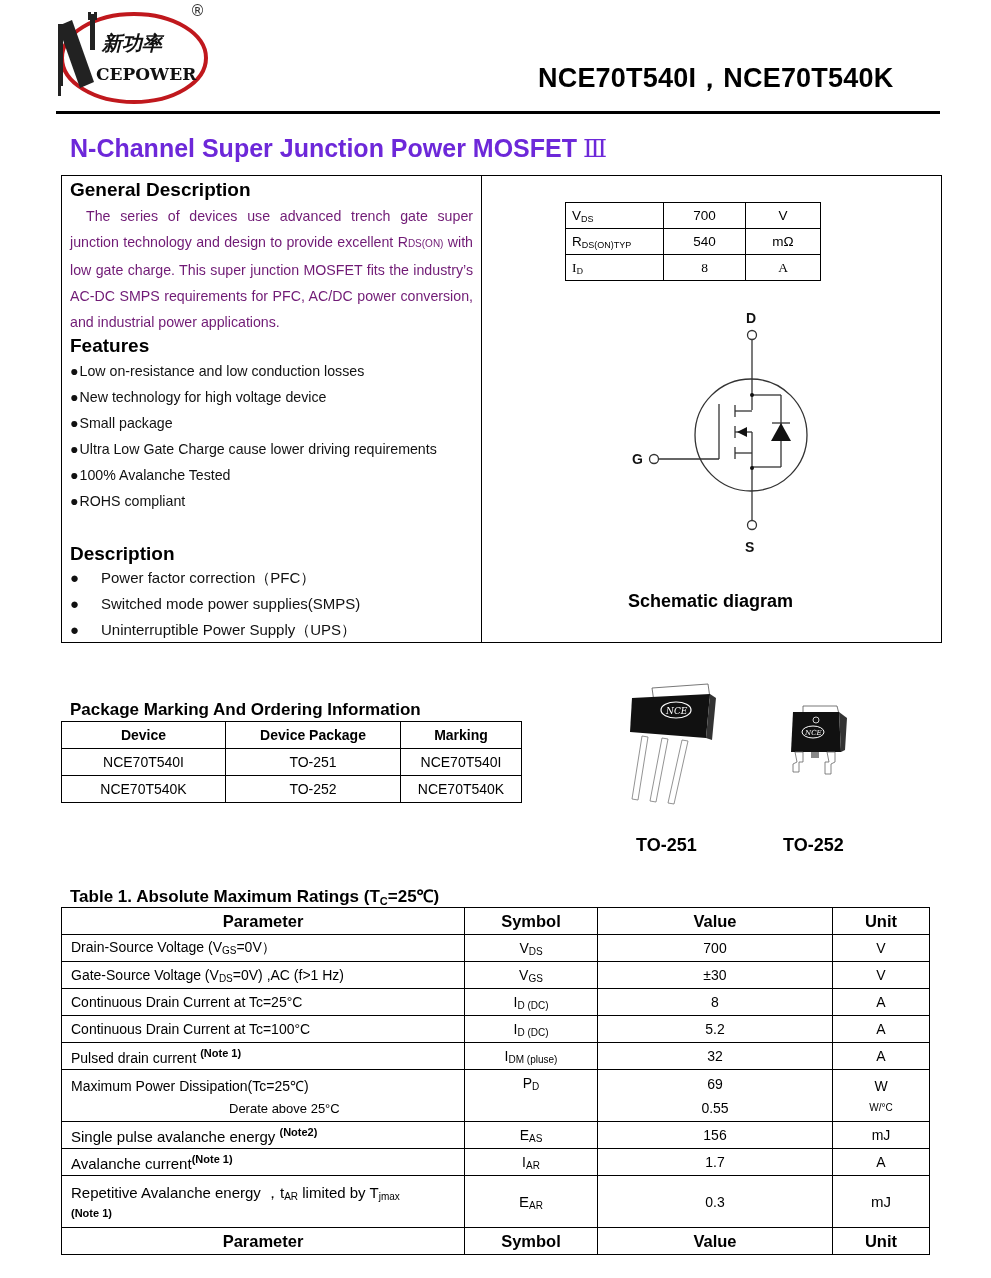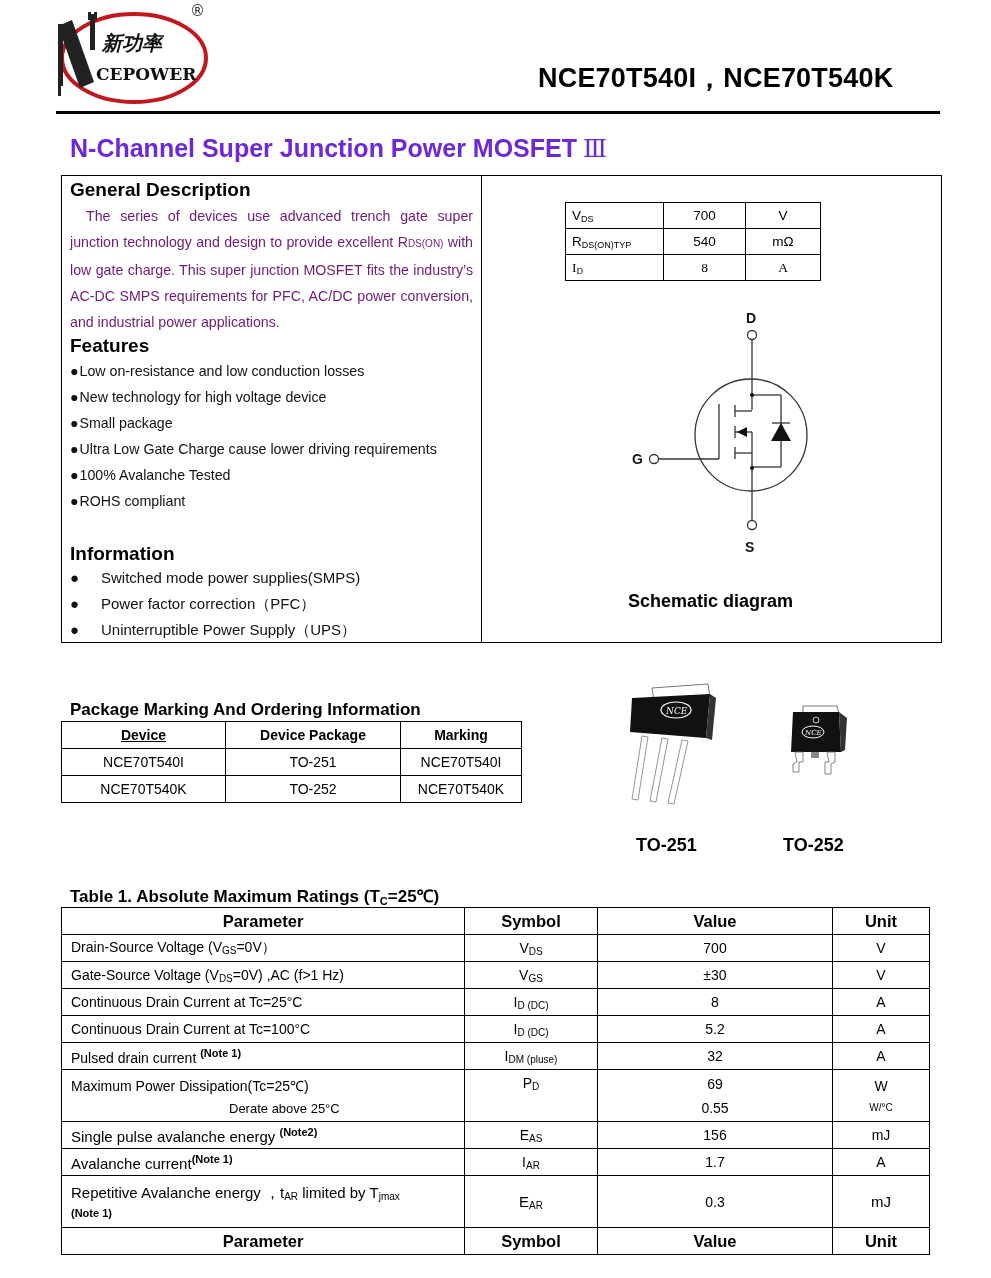--- a/index.html
+++ b/index.html
@@ -45,21 +45,21 @@
   .serif { font-family: "Liberation Serif", serif; }
 
   .schem { left: 620px; top: 300px; width: 200px; height: 260px; }
   .schem-caption { left: 628px; top: 591px; font-size: 18px; font-weight: bold; white-space: nowrap; }
 
   
   .pkg-title { left: 70px; top: 700px; font-size: 17px; font-weight: bold; white-space: nowrap; }
   .pkg { left: 61px; top: 721px; font-size: 14px; }
   .pkg td, .pkg th { border: 1px solid #000; height: 27px; text-align: center; }
   .pkg th { font-weight: bold; font-size: 14px; }
-  .pkg .w1 { width: 164px; text-decoration: underline; } .pkg .w2 { width: 175px; } .pkg .w3 { width: 121px; }
+  .pkg .w1 { width: 164px; } .pkg .w2 { width: 175px; } .pkg .w3 { width: 121px; }
 
   .pkg-img1 { left: 626px; top: 680px; width: 100px; height: 130px; }
   .pkg-img2 { left: 785px; top: 702px; width: 70px; height: 80px; }
   .pkg-cap { font-size: 18px; font-weight: bold; white-space: nowrap; }
 
   
   .rt-title { left: 70px; top: 884px; font-size: 17px; font-weight: bold; white-space: nowrap; }
   .rt-title sub { font-size: 11px; vertical-align: -3px; }
   .rt { left: 61px; top: 907px; font-size: 14px; }
   .rt td, .rt th { border: 1px solid #000; height: 27px; }
@@ -107,24 +107,24 @@
 <div class="abs sec-head" style="left:70px; top:335px;">Features</div>
 <ul class="abs feat-list">
   <li>Low on-resistance and low conduction losses</li>
   <li>New technology for high voltage device</li>
   <li>Small package</li>
   <li>Ultra Low Gate Charge cause lower driving requirements</li>
   <li>100% Avalanche Tested</li>
   <li>ROHS compliant</li>
 </ul>
 
-<div class="abs sec-head" style="left:70px; top:543px;">Information</div>
+<div class="abs sec-head" style="left:70px; top:543px;">Description</div>
 <ul class="abs app-list">
+  <li><span class="bullet">●</span><span>Power factor correction（PFC）</span></li>
   <li><span class="bullet">●</span><span>Switched mode power supplies(SMPS)</span></li>
-  <li><span class="bullet">●</span><span>Power factor correction（PFC）</span></li>
   <li><span class="bullet">●</span><span>Uninterruptible Power Supply（UPS）</span></li>
 </ul>
 
 <table class="abs spec">
   <tbody>
       <tr>
     <td class="c1"><span>V</span><sub>DS</sub></td>
     <td class="c2">700</td>
     <td class="c3">V</td>
   </tr>

